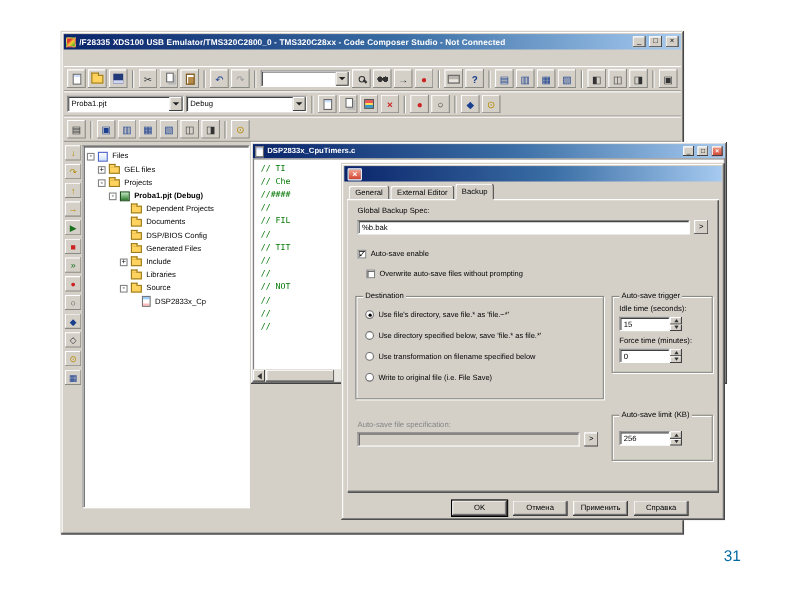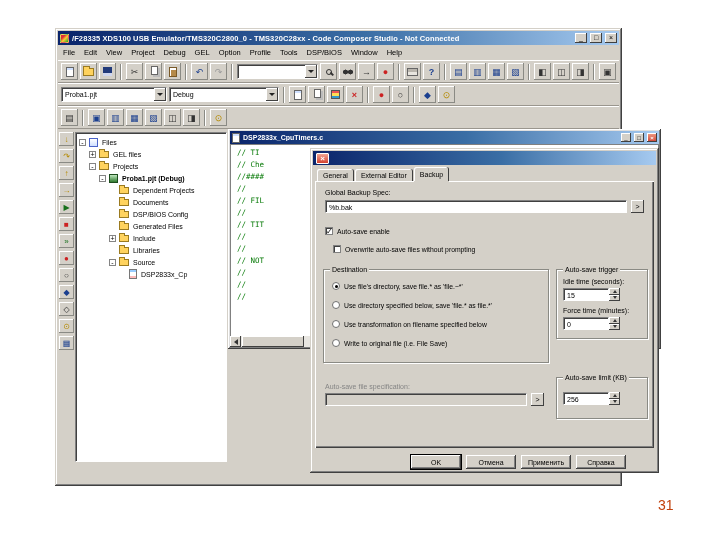--- a/index.html
+++ b/index.html
@@ -119,51 +119,37 @@
   .arr-combo { width:0; height:0; border-left:3px solid transparent; border-right:3px solid transparent; border-top:3.5px solid #222; }
   .dbtn { position:absolute; width:50px; height:14px; font-size:7px; display:flex; align-items:center; justify-content:center;
     background:#d4d0c8; box-shadow: inset -1px -1px 0 #404040, inset 1px 1px 0 #fff, inset -2px -2px 0 #808080; }
   .dbtn.default { outline:1px solid #000; }
 
   .combo { display:flex; height:15px; }
   .combo .cval { flex:1; font-size:7px; line-height:12px; padding:1px 3px; white-space:nowrap; overflow:hidden; }
   .combo .cbtn { width:12px; display:flex; align-items:center; justify-content:center; background:#d4d0c8;
     box-shadow: inset -1px -1px 0 #404040, inset 1px 1px 0 #fff; }
 
-  .page-number { position:absolute; left:658px; top:497px; font-size:14px; color:#c2410c; }
+  .page-number { position:absolute; left:658px; top:497px; font-size:14px; color:#0369a1; }
 </style>
 </head>
 <body>
 
 <div class="slide">
 
   <div class="app-window">
 
     <div class="titlebar">
       <span class="appicon"></span>
       <span class="ttext">/F28335 XDS100 USB Emulator/TMS320C2800_0 - TMS320C28xx - Code Composer Studio - Not Connected</span>
       <span class="wbtn">_</span>
       <span class="wbtn">□</span>
       <span class="wbtn">×</span>
     </div>
 
-    <div class="menubar">
-      <span class="menu-item">File</span>
-      <span class="menu-item">Edit</span>
-      <span class="menu-item">View</span>
-      <span class="menu-item">Project</span>
-      <span class="menu-item">Debug</span>
-      <span class="menu-item">GEL</span>
-      <span class="menu-item">Option</span>
-      <span class="menu-item">Profile</span>
-      <span class="menu-item">Tools</span>
-      <span class="menu-item">DSP/BIOS</span>
-      <span class="menu-item">Window</span>
-      <span class="menu-item">Help</span>
-    </div>
 
     <div class="toolbar" style="top:32px">
       <span class="tbtn">
           <span class="ic-page"></span>
         </span>
       <span class="tbtn">
           <span class="ic-folder"></span>
         </span>
       <span class="tbtn">
           <span class="ic-floppy"></span>

